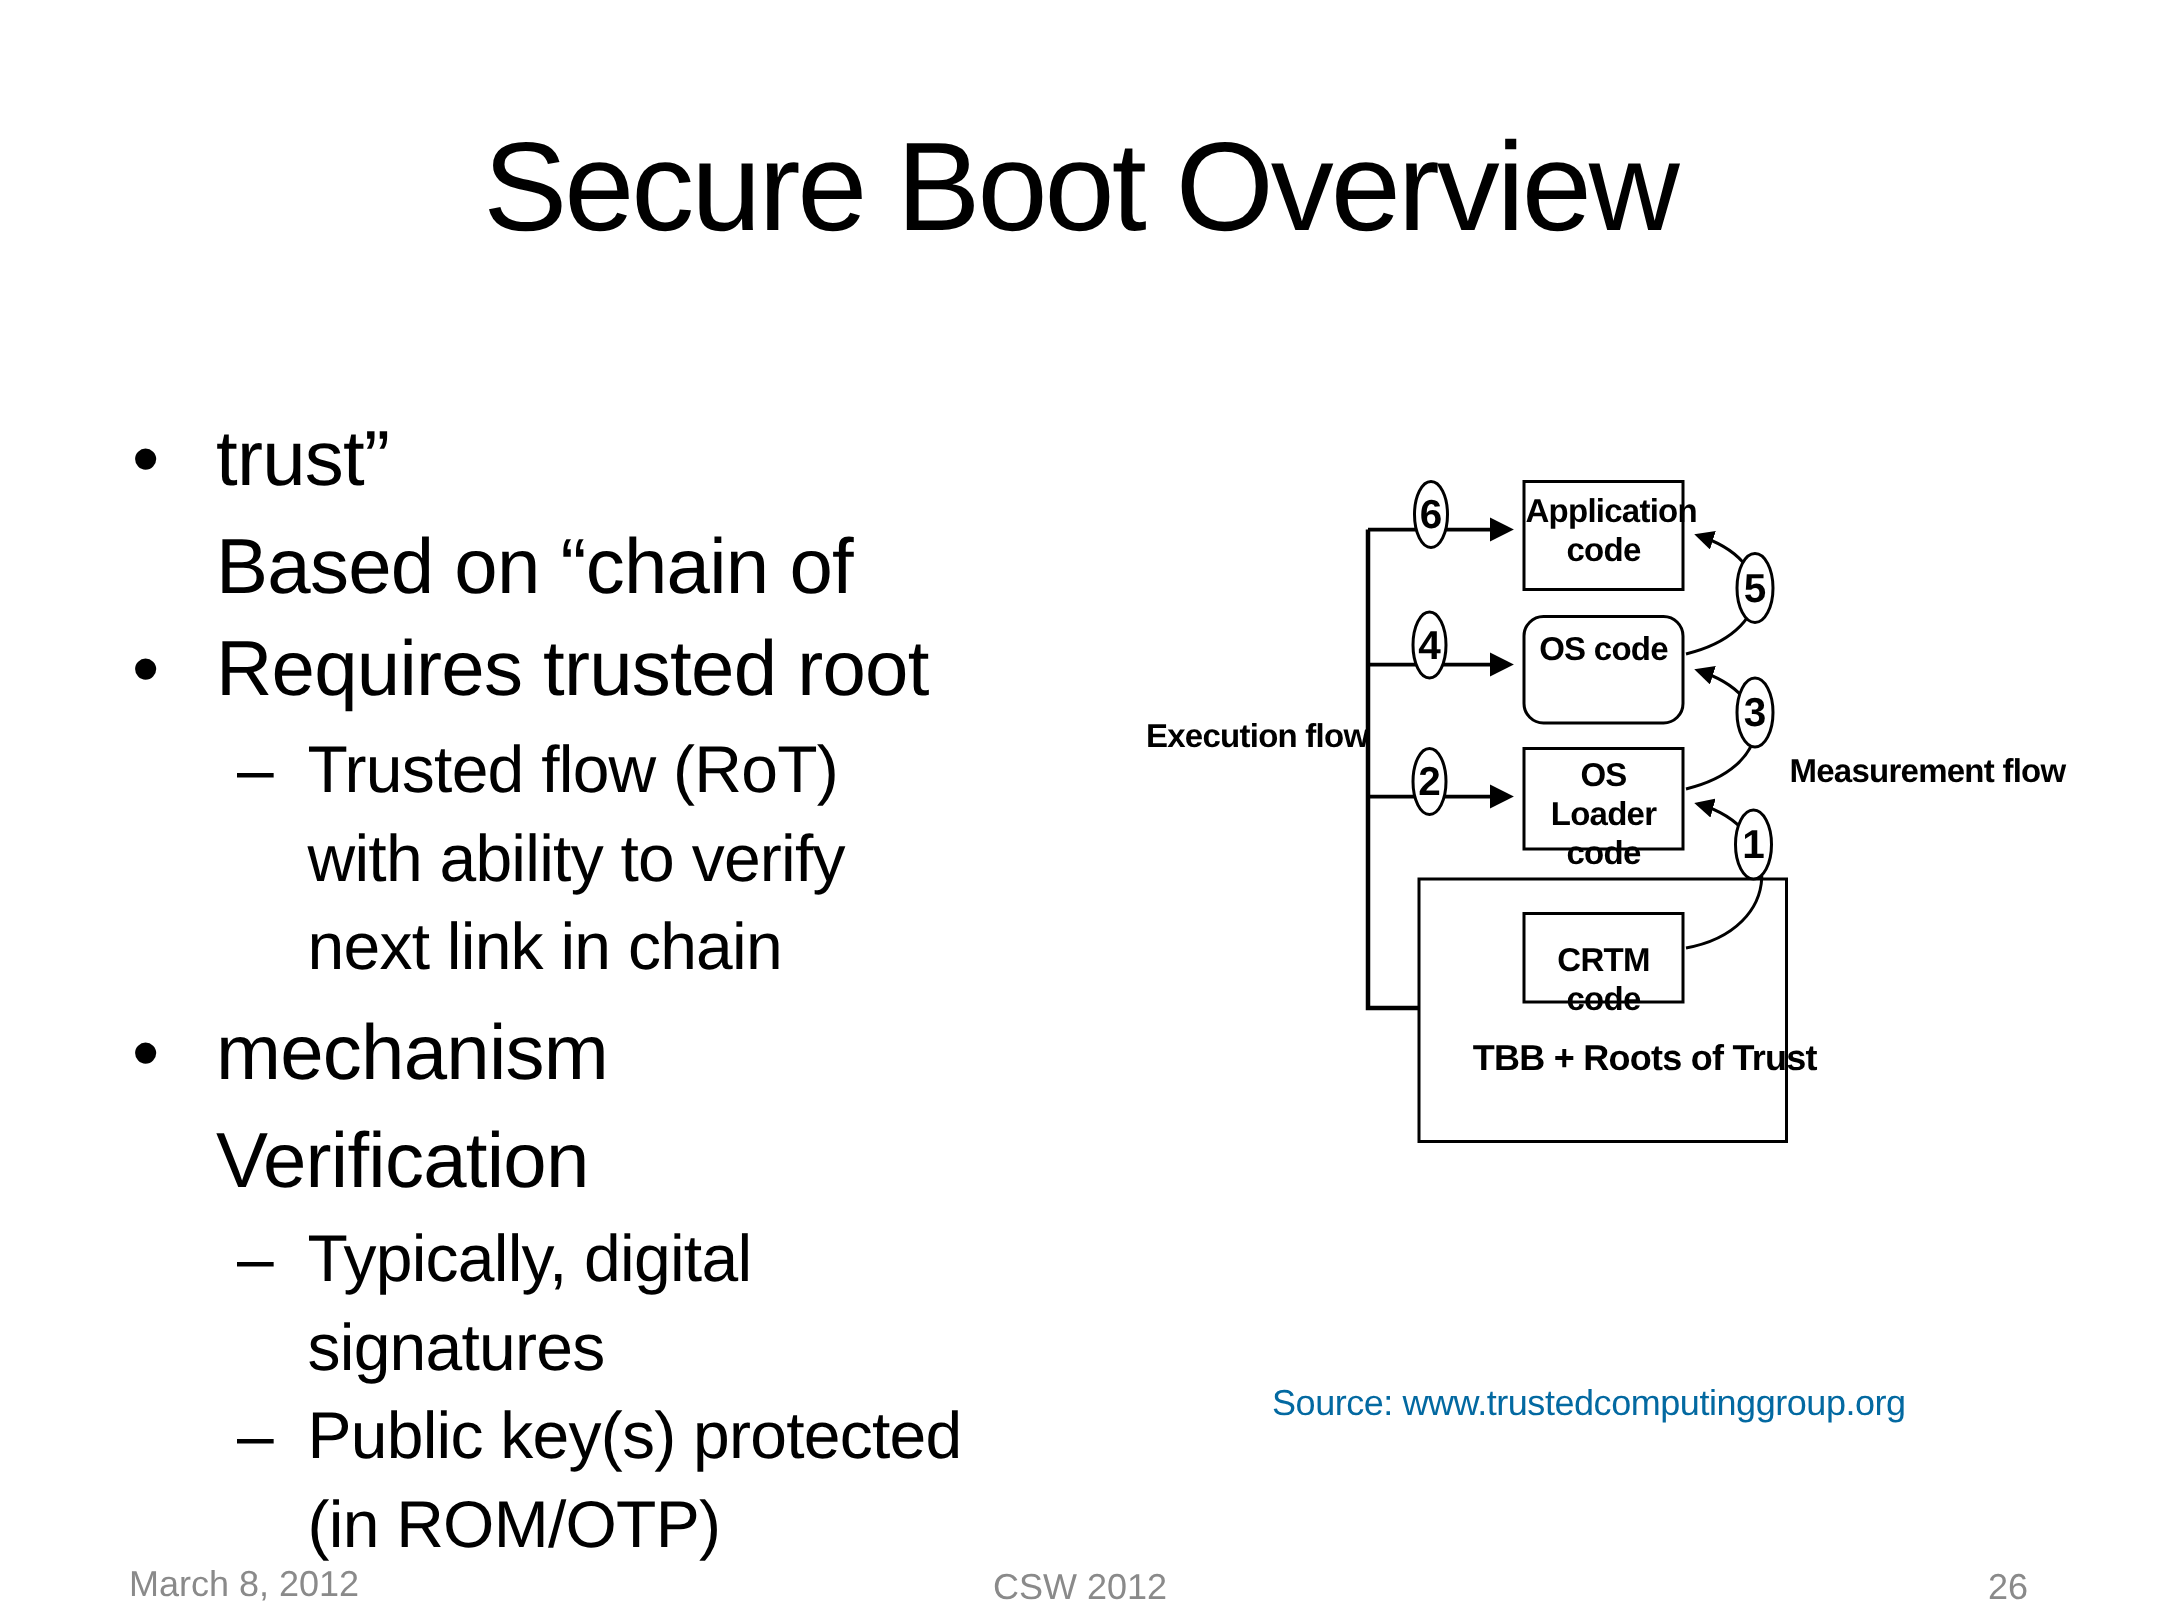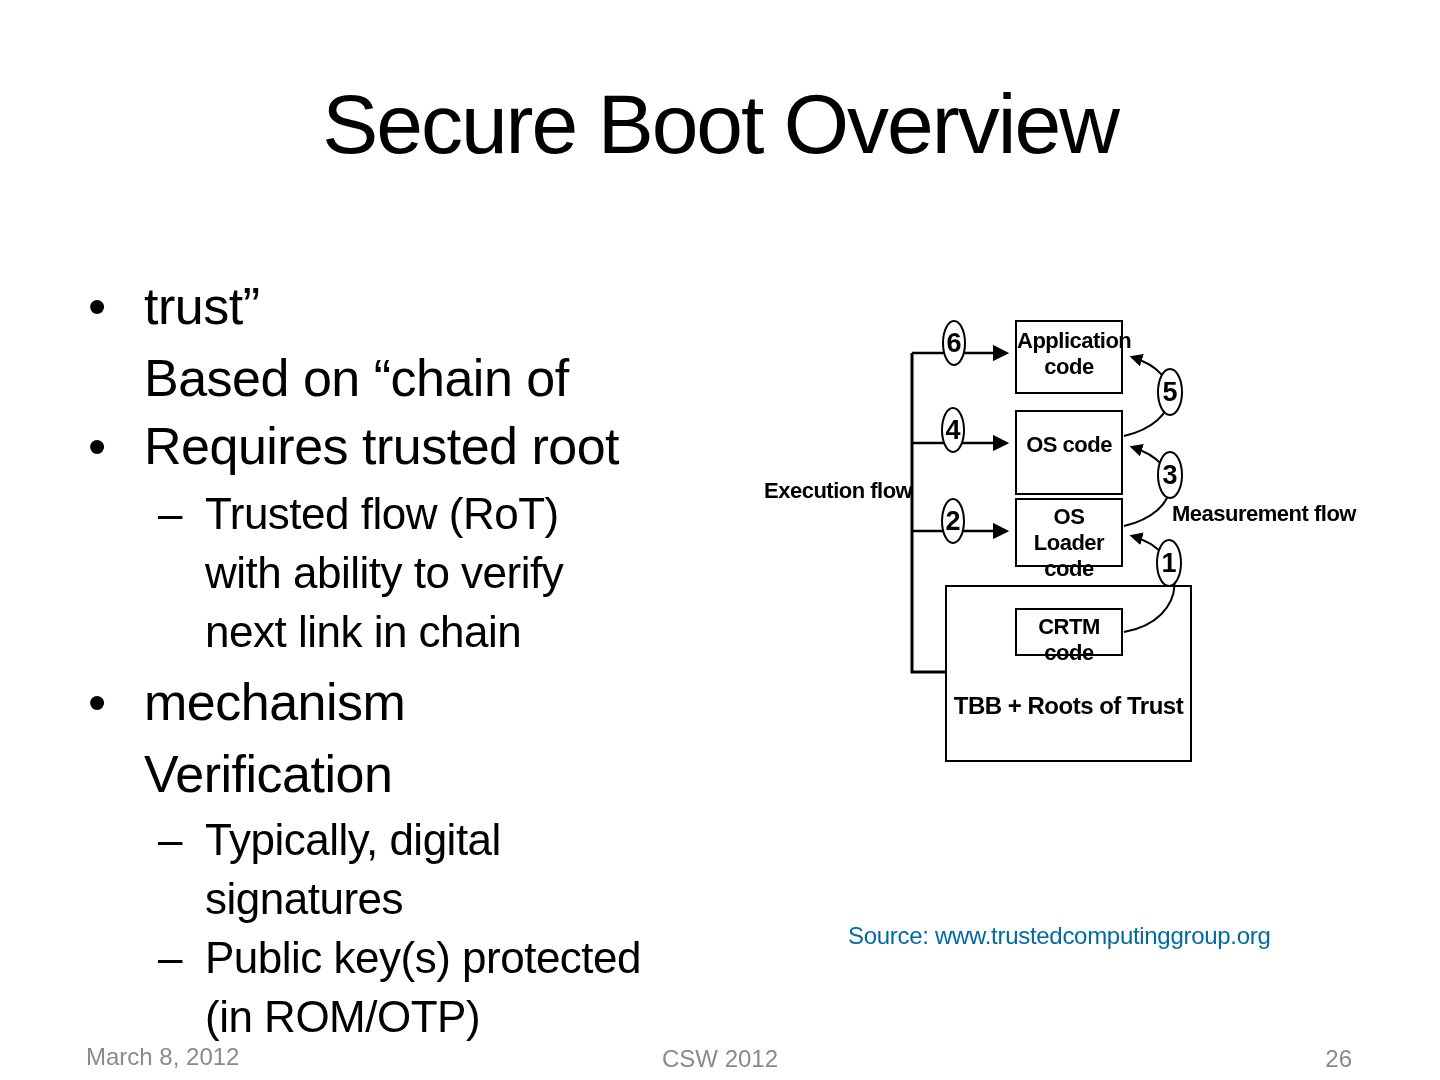--- a/index.html
+++ b/index.html
@@ -80,37 +80,37 @@
     <div class="b-item l2 mt0">
       <span class="marker">–</span>
       <div class="line">Public key(s) protected</div>
       <div class="line">(in ROM/OTP)</div>
     </div>
   </div>
 
   <div class="diagram">
 
     <div class="dg-label" style="left:24px; top:188px; width:130px; text-align:right;">Execution flow</div>
-    <div class="dg-label" style="left:432px; top:211px;">Measurement flow</div>
+    <div class="dg-label" style="left:453px; top:211px;">Measurement flow</div>
 
     <div class="dg-box" style="left:275px; top:30px; width:104px; height:64px; padding-top:6px;">
       <div>Application</div>
       <div>code</div>
     </div>
-    <div class="dg-box" style="left:275px; top:120px; width:104px; height:61px; padding-top:20px;">
+    <div class="dg-box" style="left:275px; top:120px; width:104px; height:61px; padding-top:8px;border-radius:14px;">
       <div>OS code</div>
     </div>
     <div class="dg-box" style="left:275px; top:208px; width:104px; height:61px; padding-top:4px;">
       <div>OS Loader</div>
       <div>code</div>
     </div>
     <div class="dg-box" style="left:205px; top:295px; width:243px; height:173px; font-size:24px;">
-      <div style="position:absolute; left:0; top:106px; width:100%;">TBB + Roots of Trust</div>
+      <div style="position:absolute; left:0; top:106px; width:100%;padding-left:28px;">TBB + Roots of Trust</div>
     </div>
-    <div class="dg-box" style="left:275px; top:318px; width:104px; height:40px; padding-top:4px;">
+    <div class="dg-box" style="left:275px; top:318px; width:104px; height:40px; padding-top:17px;">
       <div>CRTM code</div>
     </div>
 
     <svg class="dg-svg" width="660" height="500" viewBox="0 0 660 500">
       <defs>
         <marker id="ah" viewBox="0 0 10 10" refX="8" refY="5" markerWidth="6.5" markerHeight="6.5" orient="auto-start-reverse">
           <path d="M0,0 L10,5 L0,10 z" fill="#000"></path>
         </marker>
       </defs>
 

